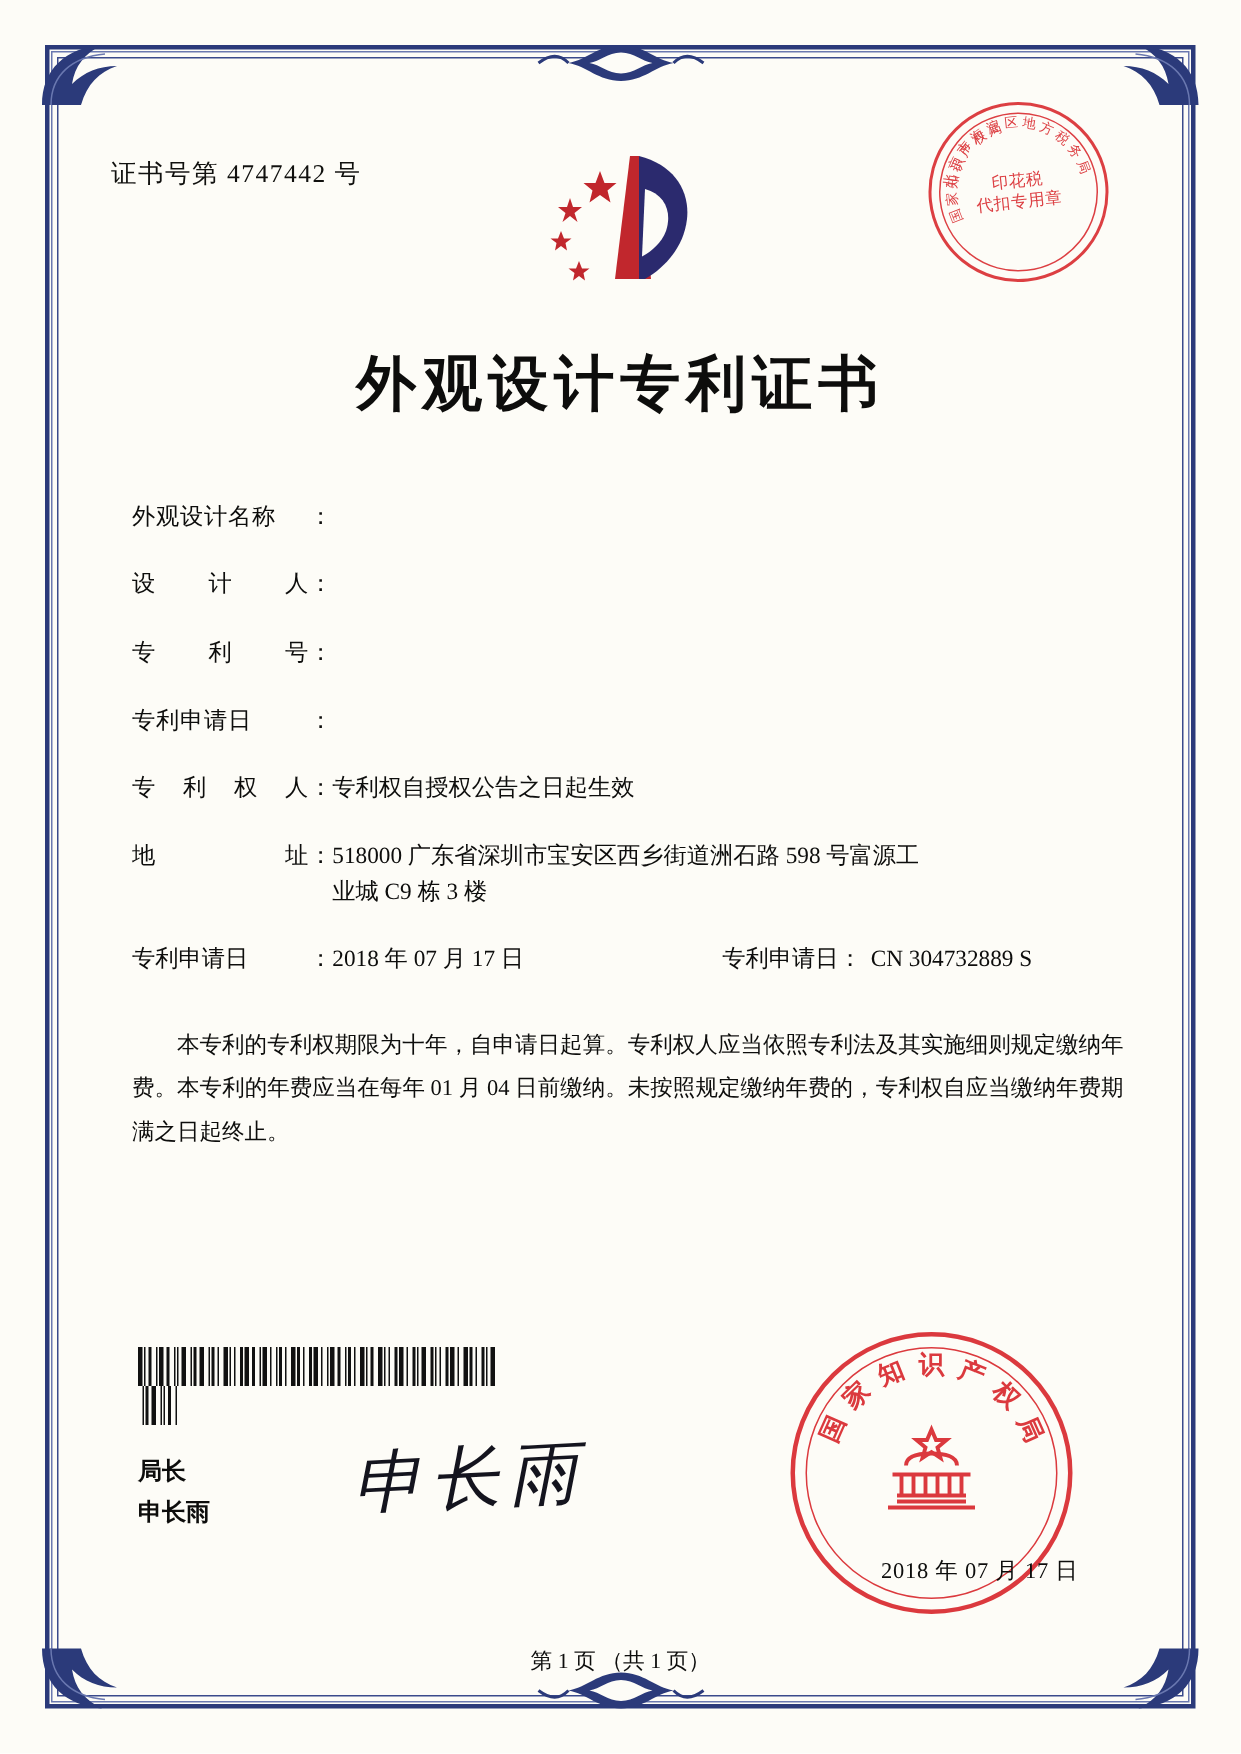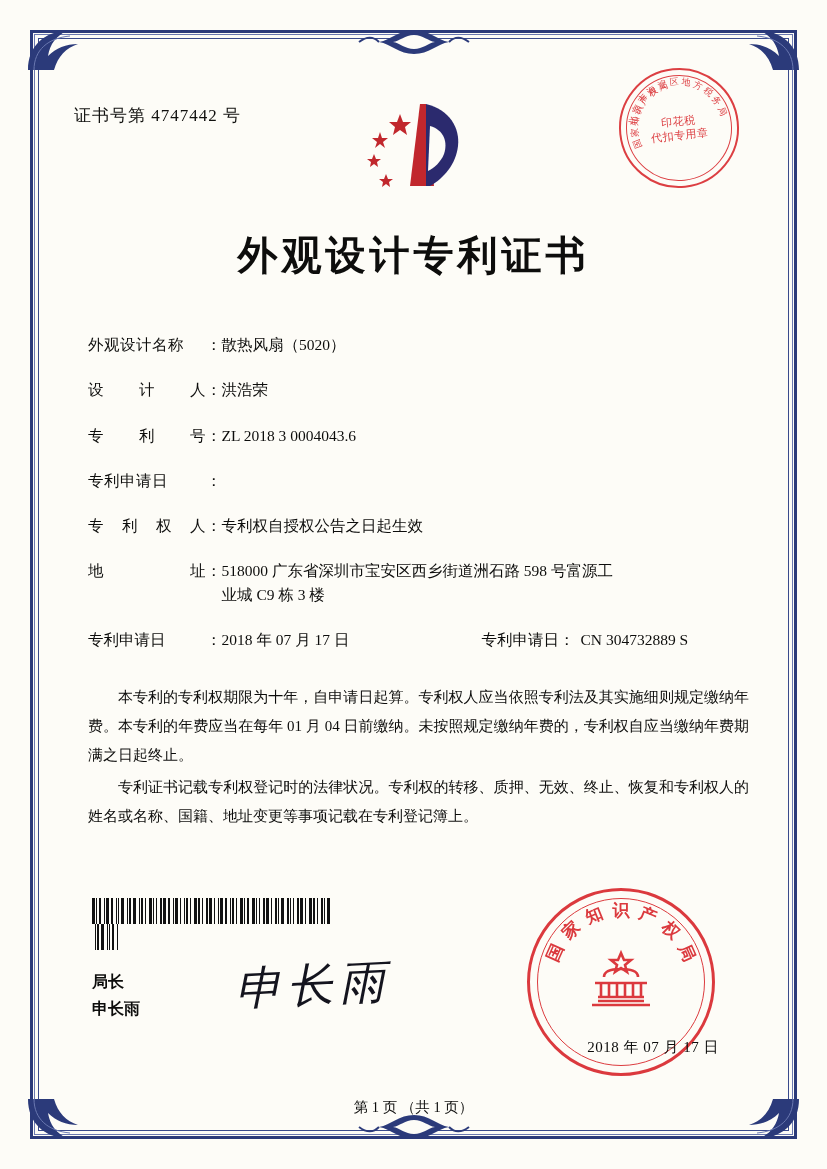--- a/index.html
+++ b/index.html
@@ -403,41 +403,38 @@
     </div>
   </div>
 
   <div class="title">外观设计专利证书</div>
 
   <div class="fields">
 
     <div class="field-row">
       <div class="field-label">外观设计名称</div>
       <div class="field-colon">：</div>
-      <div class="field-value">散热风扇（5020）</div>
     </div>
 
     <div class="field-row">
       <div class="field-label spread">
         <span>设</span>
         <span>计</span>
         <span>人</span>
       </div>
       <div class="field-colon">：</div>
-      <div class="field-value">洪浩荣</div>
     </div>
 
     <div class="field-row">
       <div class="field-label spread">
         <span>专</span>
         <span>利</span>
         <span>号</span>
       </div>
       <div class="field-colon">：</div>
-      <div class="field-value">ZL 2018 3 0004043.6</div>
     </div>
 
     <div class="field-row">
       <div class="field-label">专利申请日</div>
       <div class="field-colon">：</div>
     </div>
 
     <div class="field-row">
       <div class="field-label spread">
         <span>专</span>
@@ -467,21 +464,20 @@
       <div class="left-val">2018 年 07 月 17 日</div>
       <div class="right-label">专利申请日</div>
       <div class="field-colon">：</div>
       <div class="right-val">CN 304732889 S</div>
     </div>
 
   </div>
 
   <div class="paragraphs">
     <p>本专利的专利权期限为十年，自申请日起算。专利权人应当依照专利法及其实施细则规定缴纳年费。本专利的年费应当在每年 01 月 04 日前缴纳。未按照规定缴纳年费的，专利权自应当缴纳年费期满之日起终止。</p>
-    <p>专利证书记载专利权登记时的法律状况。专利权的转移、质押、无效、终止、恢复和专利权人的姓名或名称、国籍、地址变更等事项记载在专利登记簿上。</p>
   </div>
 
   <div class="barcode" id="barcode"><i style="width:3px;"></i><i style="width:1px;background:transparent;"></i><i style="width:1px;"></i><i style="width:2px;background:transparent;"></i><i style="width:2px;"></i><i style="width:3px;background:transparent;"></i><i style="width:1px;"></i><i style="width:1px;background:transparent;"></i><i style="width:3px;"></i><i style="width:2px;background:transparent;"></i><i style="width:2px;"></i><i style="width:3px;background:transparent;"></i><i style="width:1px;"></i><i style="width:1px;background:transparent;"></i><i style="width:1px;"></i><i style="width:2px;background:transparent;"></i><i style="width:3px;"></i><i style="width:3px;background:transparent;"></i><i style="width:1px;"></i><i style="width:1px;background:transparent;"></i><i style="width:2px;"></i><i style="width:2px;background:transparent;"></i><i style="width:3px;"></i><i style="width:3px;background:transparent;"></i><i style="width:1px;"></i><i style="width:1px;background:transparent;"></i><i style="width:2px;"></i><i style="width:2px;background:transparent;"></i><i style="width:1px;"></i><i style="width:3px;background:transparent;"></i><i style="width:3px;"></i><i style="width:1px;background:transparent;"></i><i style="width:1px;"></i><i style="width:2px;background:transparent;"></i><i style="width:1px;"></i><i style="width:3px;background:transparent;"></i><i style="width:2px;"></i><i style="width:1px;background:transparent;"></i><i style="width:3px;"></i><i style="width:2px;background:transparent;"></i><i style="width:2px;"></i><i style="width:3px;background:transparent;"></i><i style="width:1px;"></i><i style="width:1px;background:transparent;"></i><i style="width:3px;"></i><i style="width:2px;background:transparent;"></i><i style="width:1px;"></i><i style="width:3px;background:transparent;"></i><i style="width:1px;"></i><i style="width:1px;background:transparent;"></i><i style="width:2px;"></i><i style="width:2px;background:transparent;"></i><i style="width:1px;"></i><i style="width:3px;background:transparent;"></i><i style="width:3px;"></i><i style="width:1px;background:transparent;"></i><i style="width:2px;"></i><i style="width:2px;background:transparent;"></i><i style="width:1px;"></i><i style="width:3px;background:transparent;"></i><i style="width:2px;"></i><i style="width:1px;background:transparent;"></i><i style="width:3px;"></i><i style="width:2px;background:transparent;"></i><i style="width:1px;"></i><i style="width:3px;background:transparent;"></i><i style="width:1px;"></i><i style="width:1px;background:transparent;"></i><i style="width:3px;"></i><i style="width:2px;background:transparent;"></i><i style="width:2px;"></i><i style="width:3px;background:transparent;"></i><i style="width:1px;"></i><i style="width:1px;background:transparent;"></i><i style="width:2px;"></i><i style="width:2px;background:transparent;"></i><i style="width:1px;"></i><i style="width:3px;background:transparent;"></i><i style="width:3px;"></i><i style="width:1px;background:transparent;"></i><i style="width:1px;"></i><i style="width:2px;background:transparent;"></i><i style="width:2px;"></i><i style="width:3px;background:transparent;"></i><i style="width:3px;"></i><i style="width:1px;background:transparent;"></i><i style="width:1px;"></i><i style="width:2px;background:transparent;"></i><i style="width:1px;"></i><i style="width:3px;background:transparent;"></i><i style="width:2px;"></i><i style="width:1px;background:transparent;"></i><i style="width:3px;"></i><i style="width:2px;background:transparent;"></i><i style="width:1px;"></i><i style="width:3px;background:transparent;"></i><i style="width:2px;"></i><i style="width:1px;background:transparent;"></i><i style="width:1px;"></i><i style="width:2px;background:transparent;"></i><i style="width:3px;"></i><i style="width:3px;background:transparent;"></i><i style="width:2px;"></i><i style="width:1px;background:transparent;"></i><i style="width:1px;"></i><i style="width:2px;background:transparent;"></i><i style="width:1px;"></i><i style="width:3px;background:transparent;"></i><i style="width:2px;"></i><i style="width:1px;background:transparent;"></i><i style="width:3px;"></i><i style="width:2px;background:transparent;"></i><i style="width:1px;"></i><i style="width:3px;background:transparent;"></i><i style="width:3px;"></i><i style="width:1px;background:transparent;"></i><i style="width:2px;"></i><i style="width:2px;background:transparent;"></i><i style="width:1px;"></i><i style="width:3px;background:transparent;"></i><i style="width:2px;"></i><i style="width:1px;background:transparent;"></i><i style="width:1px;"></i><i style="width:2px;background:transparent;"></i><i style="width:3px;"></i><i style="width:3px;background:transparent;"></i><i style="width:1px;"></i><i style="width:1px;background:transparent;"></i><i style="width:2px;"></i><i style="width:2px;background:transparent;"></i><i style="width:3px;"></i><i style="width:3px;background:transparent;"></i><i style="width:1px;"></i><i style="width:1px;background:transparent;"></i><i style="width:1px;"></i><i style="width:2px;background:transparent;"></i><i style="width:2px;"></i><i style="width:3px;background:transparent;"></i><i style="width:1px;"></i><i style="width:1px;background:transparent;"></i></div>
 
   <div class="sig-label">局长</div>
   <div class="sig-name">申长雨</div>
   <div class="handwriting">申长雨</div>
 
   <div class="seal-big">
     <div class="inner-ring"></div>

